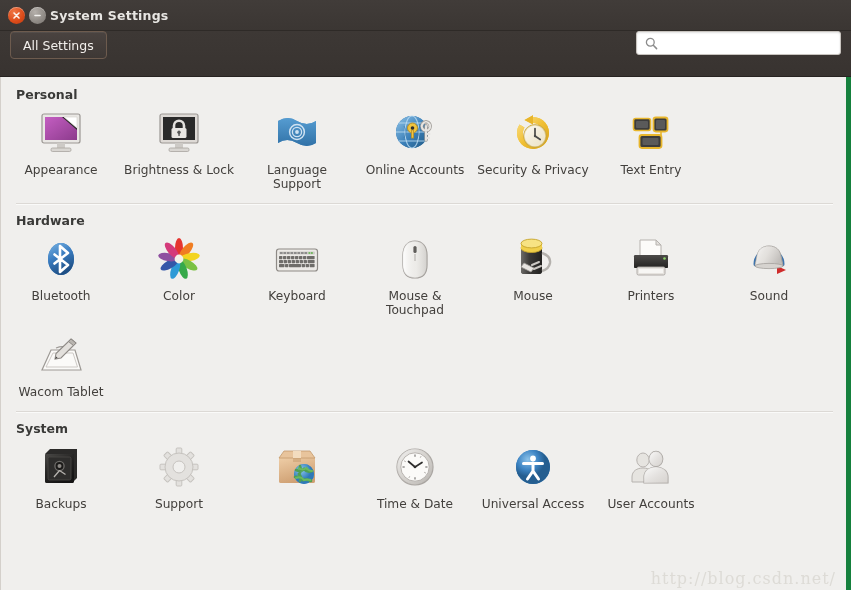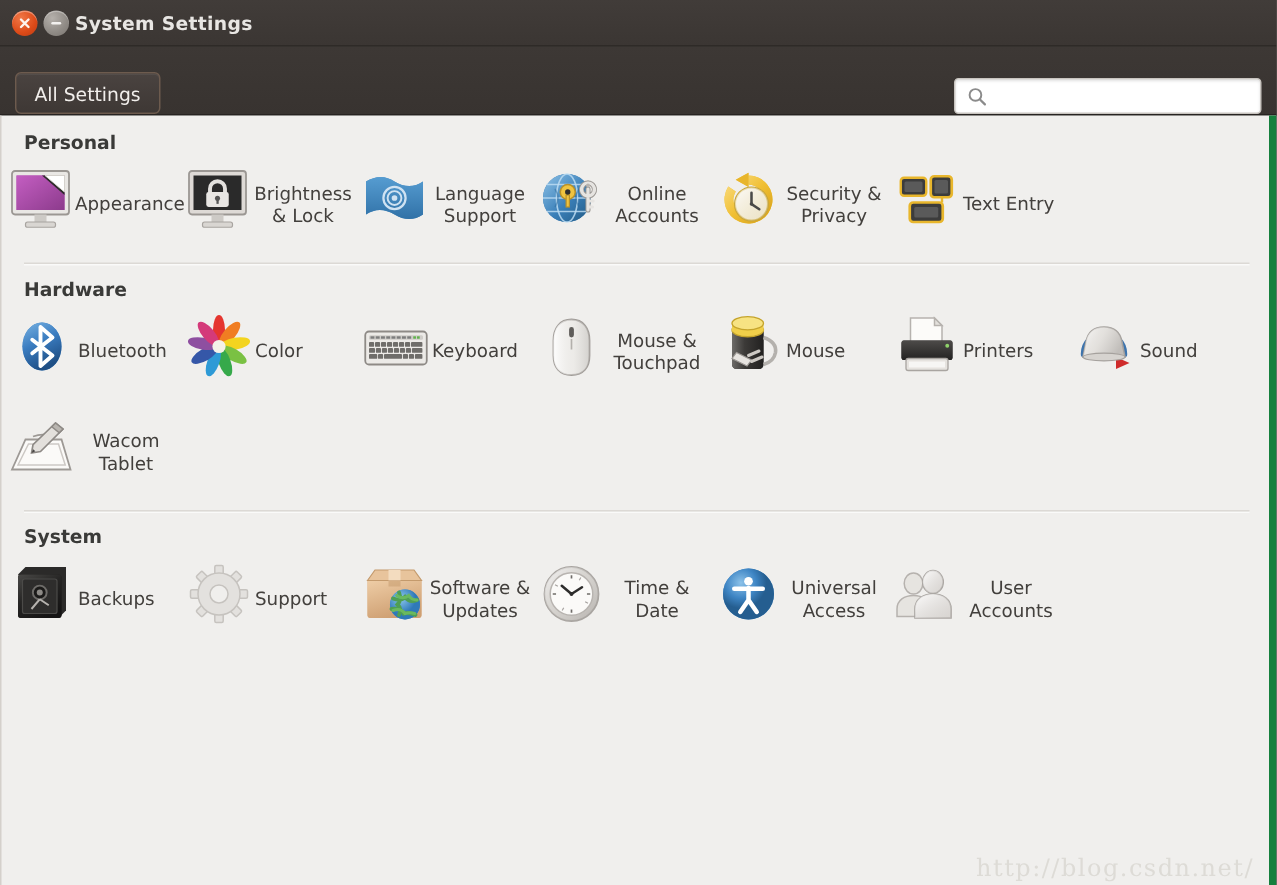--- a/index.html
+++ b/index.html
@@ -57,21 +57,21 @@
     white-space: nowrap;
   }
 
   
   #toolbar {
     height: 46px;
     flex: 0 0 46px;
     background: linear-gradient(to bottom, #3d3835 0%, #383330 100%);
     border-bottom: 1px solid #272321;
     display: flex;
-    align-items: flex-end;
+    align-items: flex-start;
     justify-content: space-between;
     padding: 0 10px;
   }
   #all-settings-btn {
     height: 28px;
     padding: 0 12px;
     display: flex; align-items: center;
     background: linear-gradient(to bottom, #4a4340 0%, #3e3835 100%);
     border: 1px solid #6d5b4e;
     border-radius: 4px;
@@ -129,21 +129,21 @@
   }
   .grid {
     display: flex;
     flex-wrap: wrap;
     padding: 0 0 4px 0;
   }
   .tile {
     width: 118px;
     padding: 6px 2px 8px 2px;
     display: flex;
-    flex-direction: row;
+    flex-direction: column;
     align-items: center;
     cursor: pointer;
     border-radius: 3px;
   }
   .tile .icon {
     width: 48px; height: 48px;
     display: flex; align-items: center; justify-content: center;
     margin-bottom: 5px;
   }
   .tile .icon svg { display: block; }
@@ -622,21 +622,20 @@
               <defs>
                 <radialGradient id="swg" cx=".35" cy=".3">
                   <stop offset="0" stop-color="#8ec9ee"></stop>
                     <stop offset="1" stop-color="#2f79b8"></stop>
                 </radialGradient>
               </defs>
               <path d="M22 24 q5 2 8 -1 q3 4 8 2 M21 31 q6 -1 8 3 q4 -1 8 1 M26 20 q2 5 -1 8 q3 3 1 7" fill="none" stroke="#4f9f54" stroke-width="2.6" stroke-linecap="round"></path>
               <path d="M24.5 22 q4 3 8 0 q2 3 5.5 3 M22 32 q5 -2 8 2 q3 -1 6.5 0" fill="none" stroke="#6ab95f" stroke-width="2" stroke-linecap="round"></path>
             </svg>
           </span>
-          <span class="label">Software &amp; Updates</span>
         </div>
 
         <div class="tile">
           <span class="icon">
             <svg width="46" height="44" viewBox="0 0 46 44">
               <circle cx="23" cy="21" r="18" fill="#d9d6d2" stroke="#a9a5a1" stroke-width="1.2"></circle>
               <circle cx="23" cy="21" r="18" fill="url(#tdr)"></circle>
               <defs>
                 <linearGradient id="tdr" x1="0" y1="0" x2="1" y2="1">
                   <stop offset="0" stop-color="#ffffff" stop-opacity=".85"></stop>

